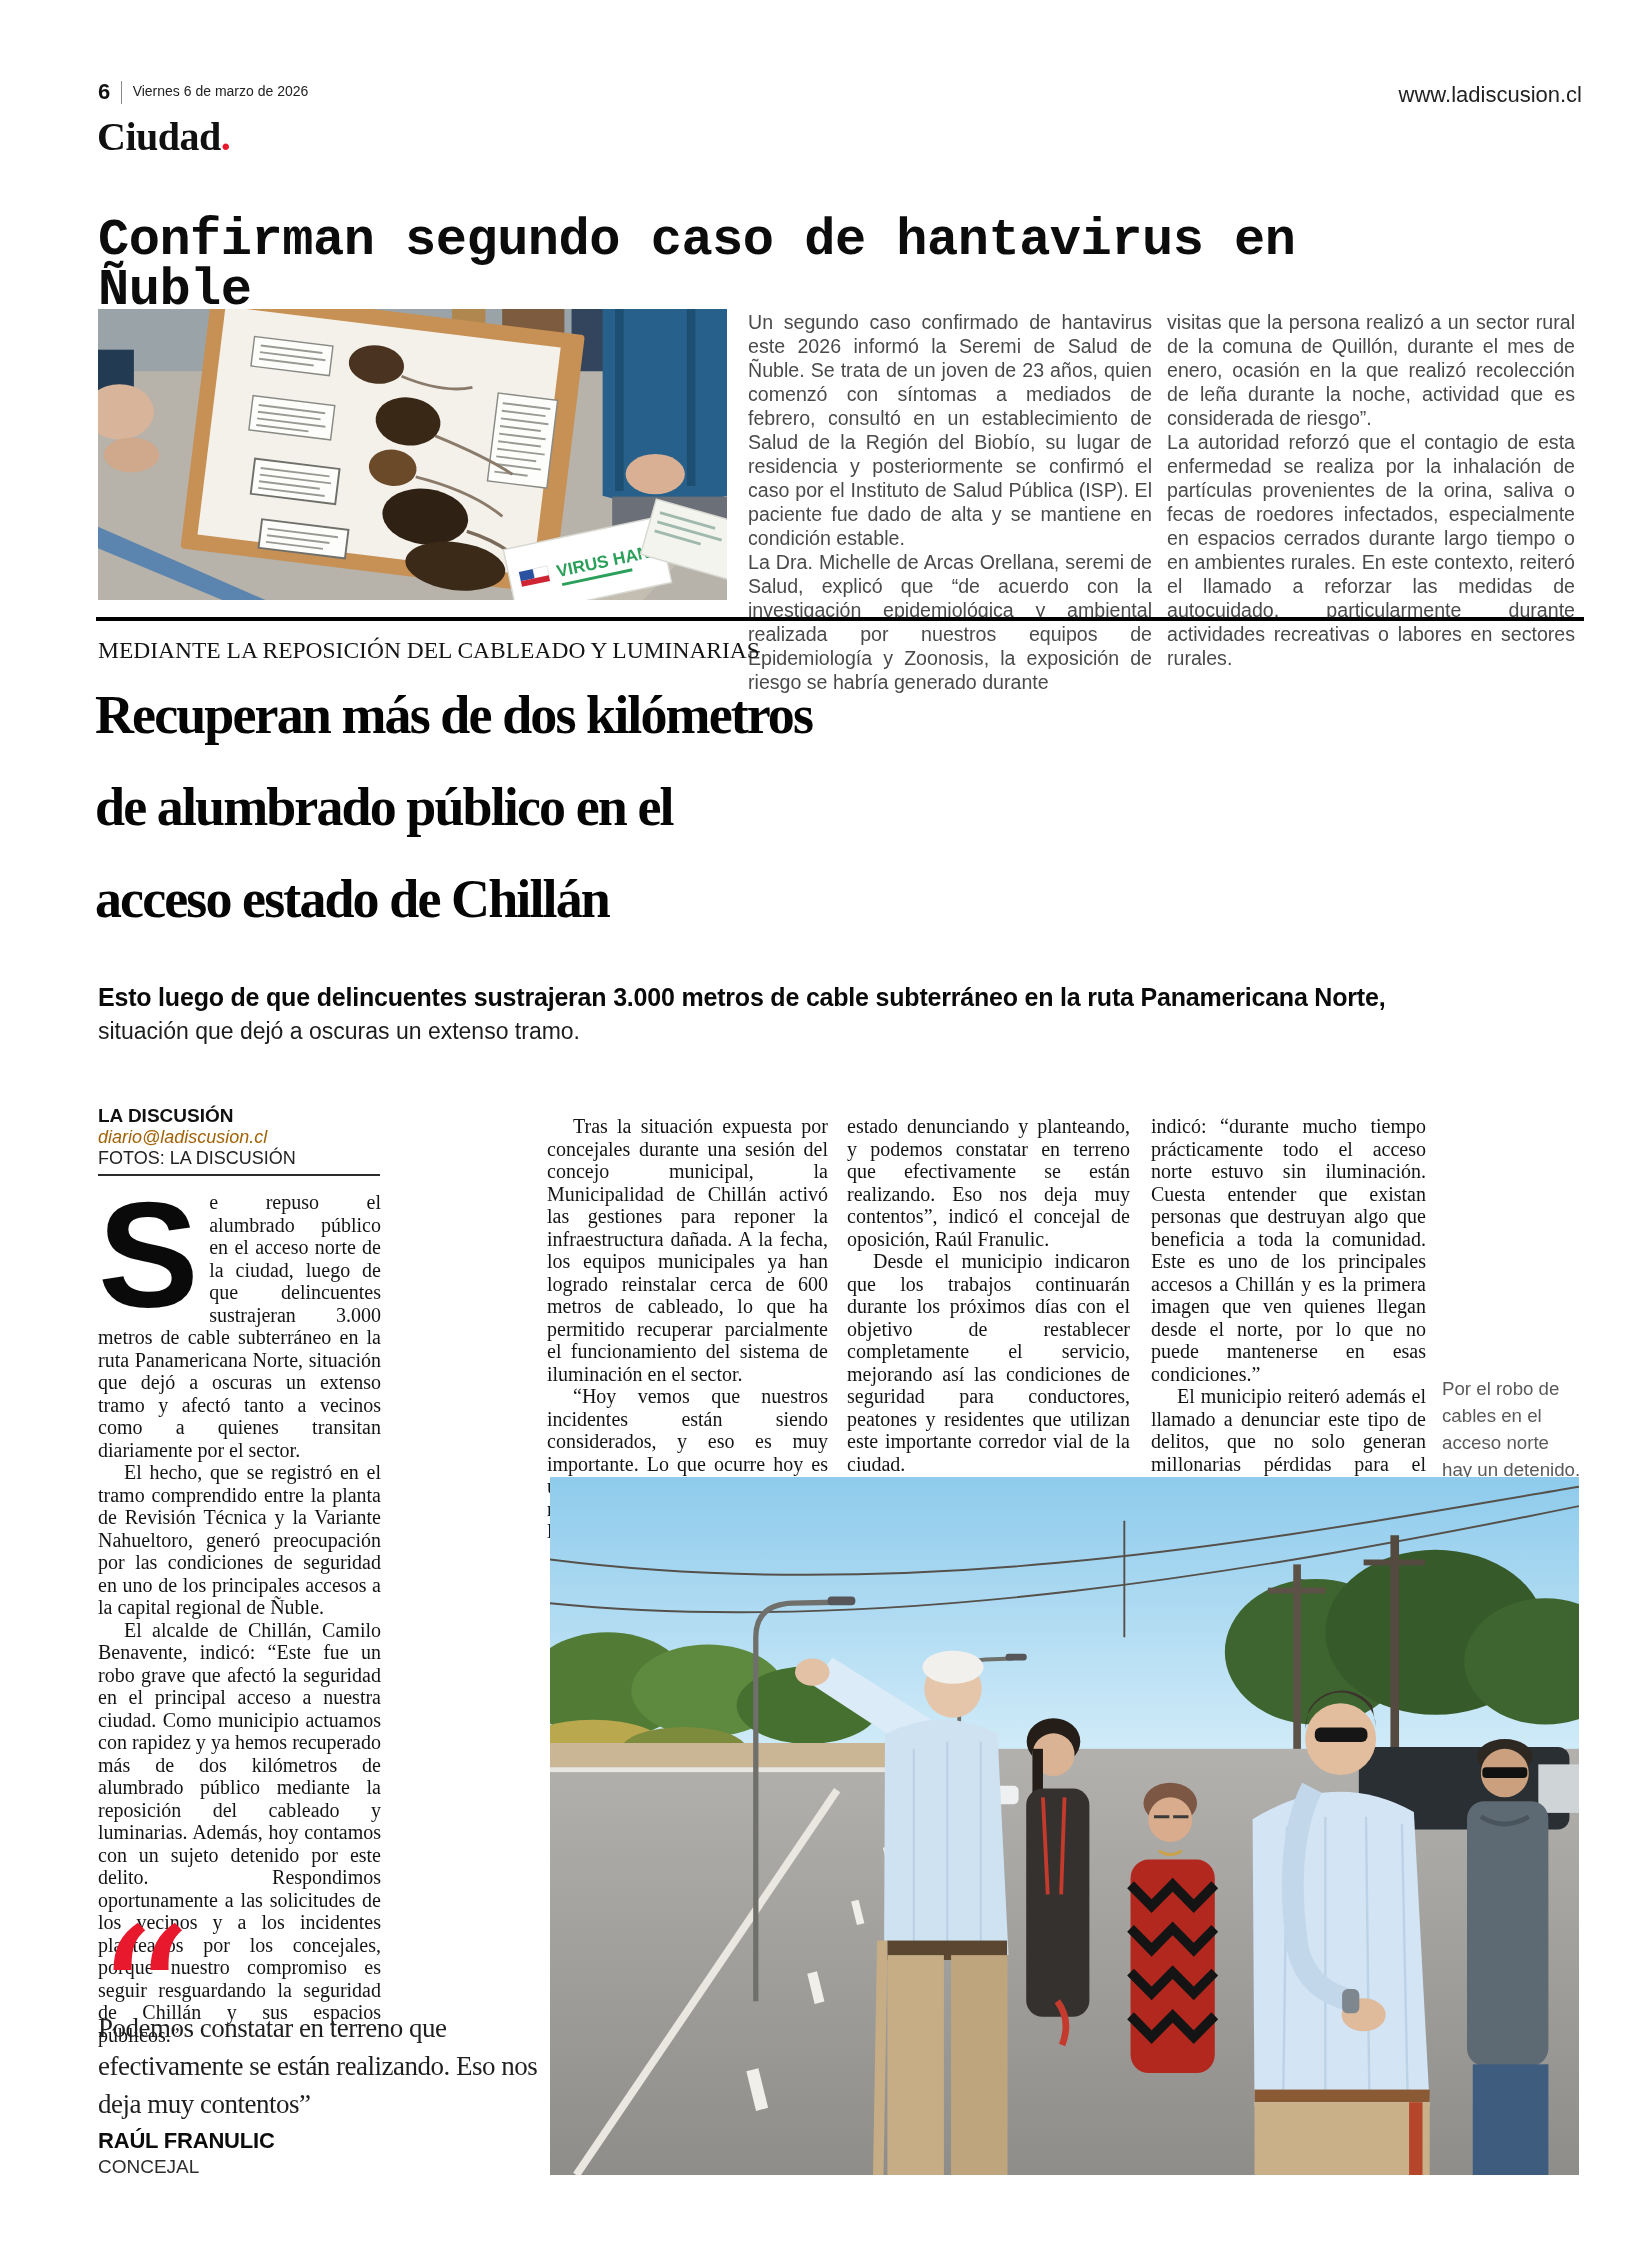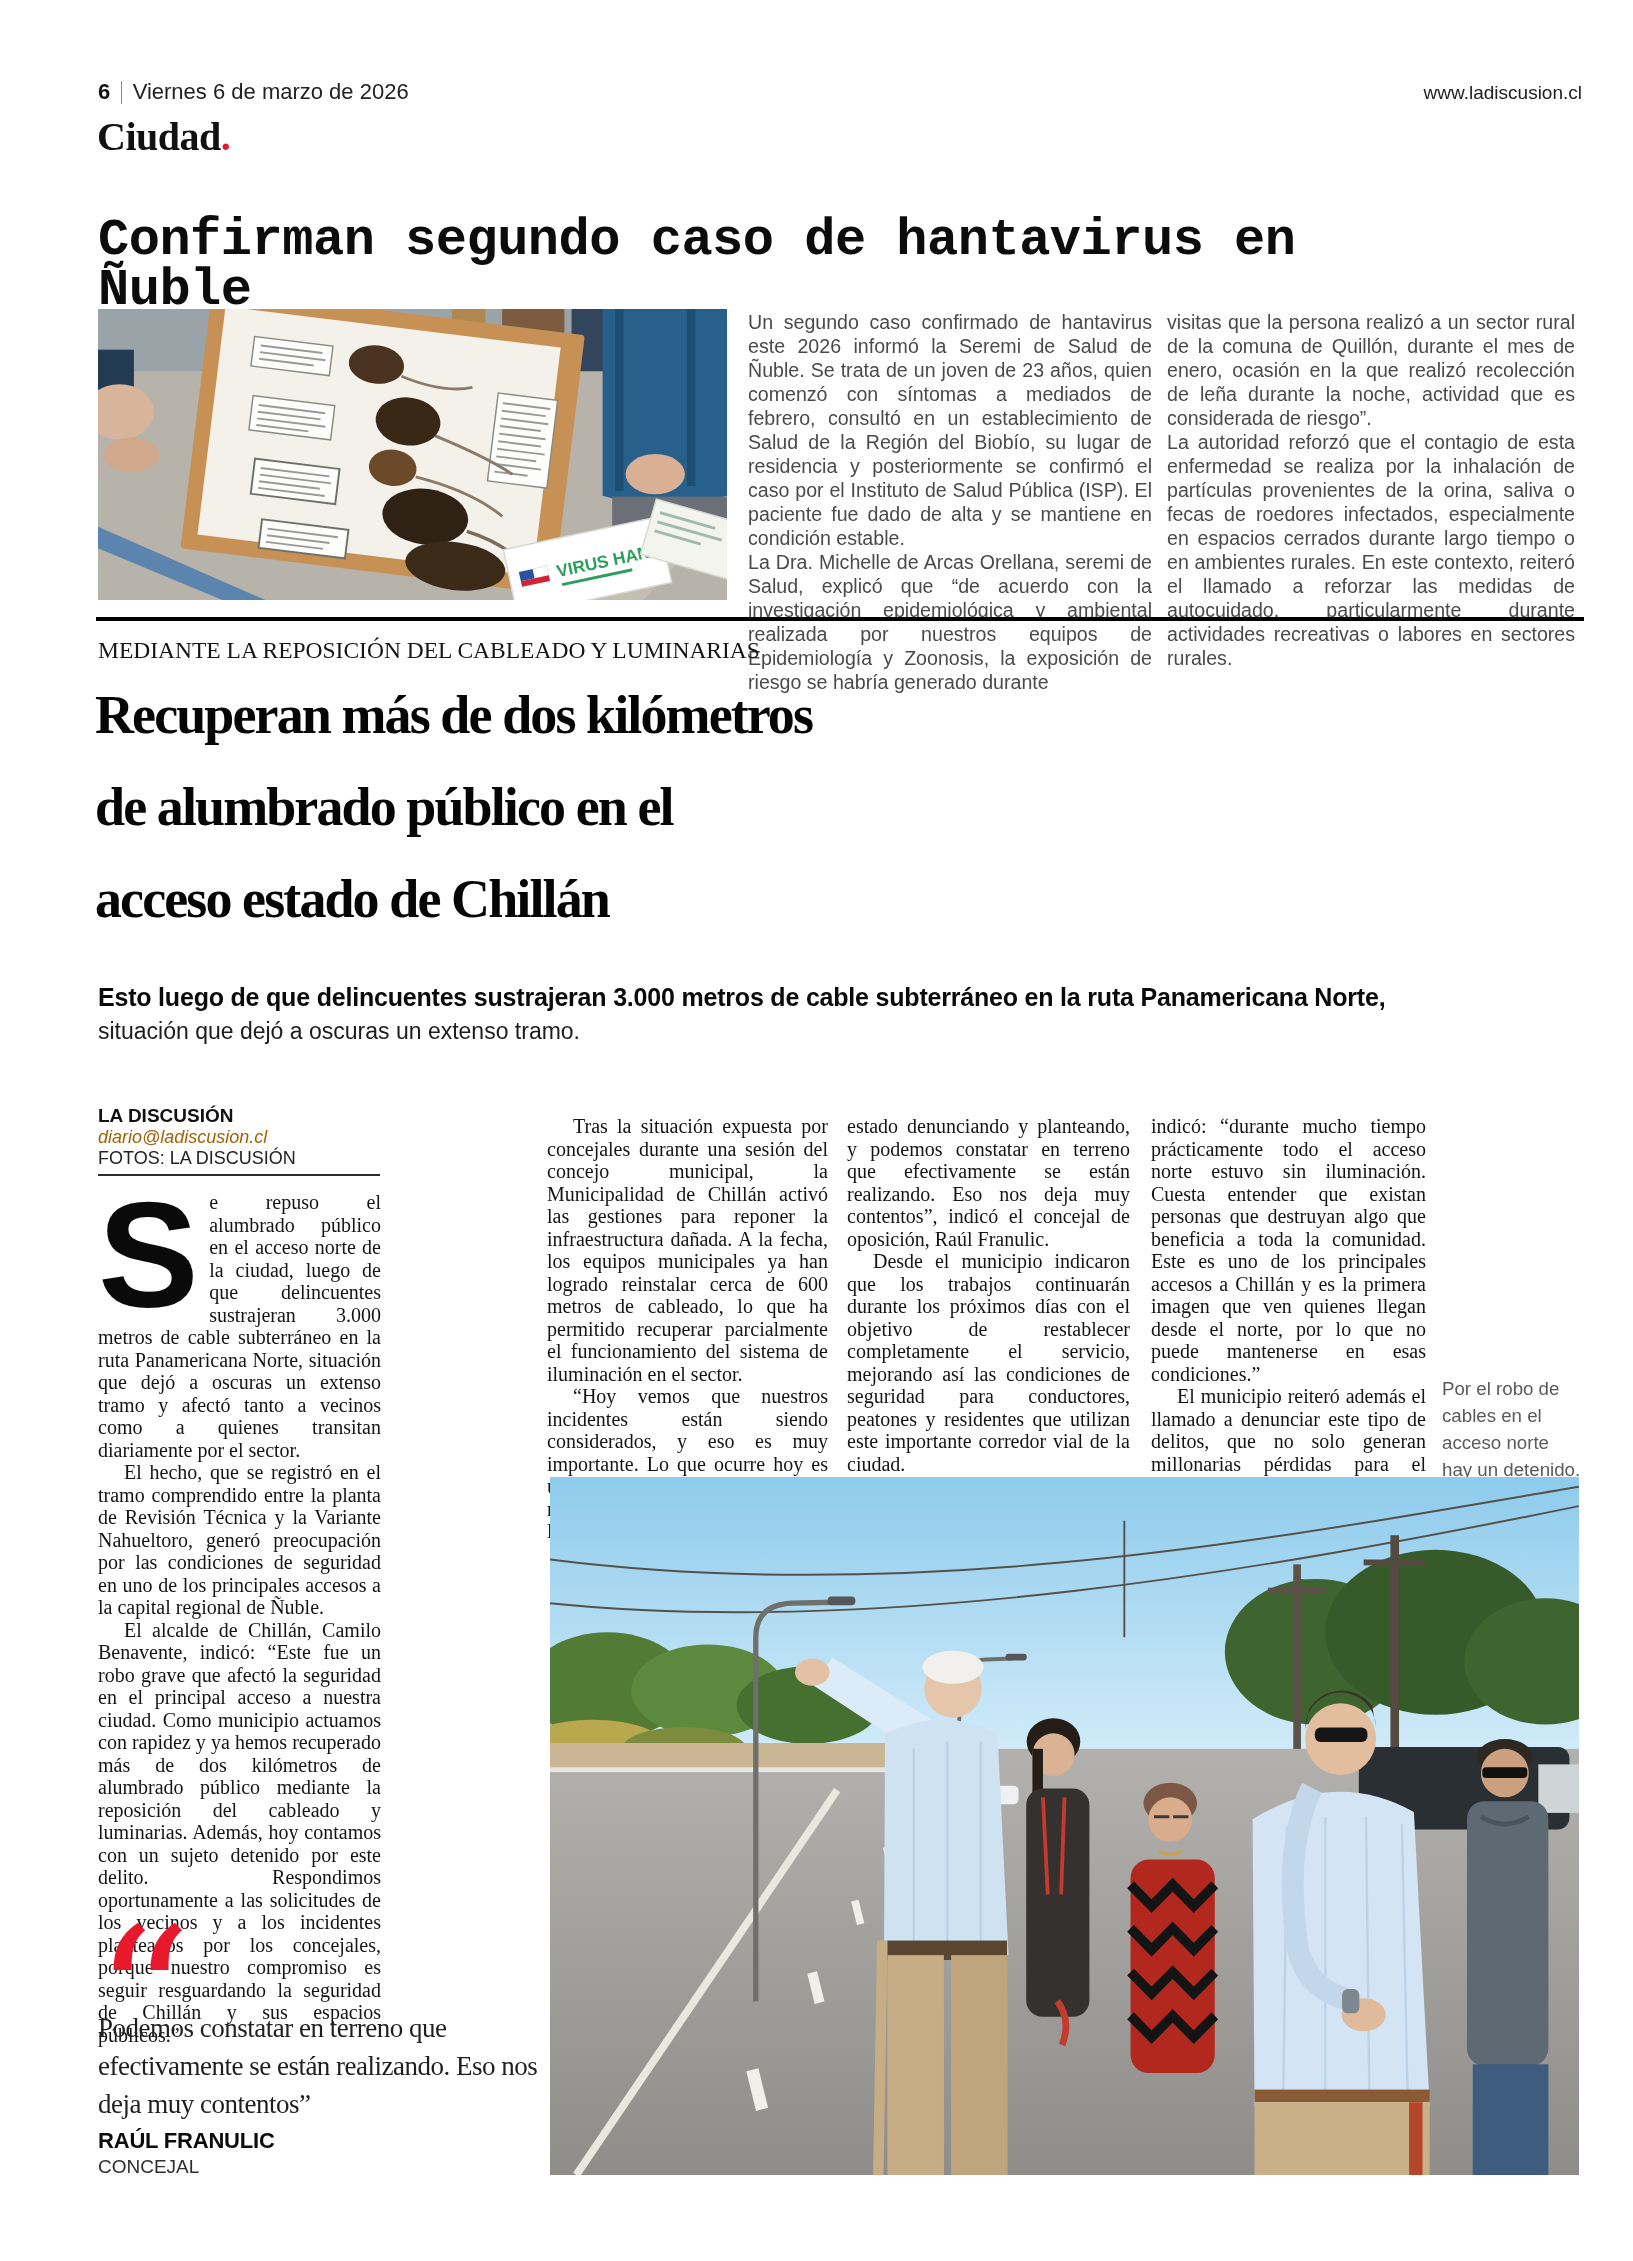--- a/index.html
+++ b/index.html
@@ -3,22 +3,22 @@
 <meta charset="utf-8">
 <style>
   html,body{margin:0;padding:0;background:#ffffff;}
   .page{position:relative;width:1634px;height:2261px;background:#fff;overflow:hidden;
         font-family:"Liberation Sans",sans-serif;color:#111;}
 
   
   .masthead{position:absolute;left:98px;top:80px;display:flex;align-items:flex-start;gap:10.5px;}
   .page-num{font-size:22px;font-weight:bold;line-height:23px;}
   .head-bar{width:1.4px;height:23px;background:#8a8a8a;margin-top:1px;}
-  .head-date{font-size:22px;line-height:23px;color:#222;}
-  .head-site{position:absolute;right:52px;top:82px;font-size:19px;color:#222;}
+  .head-date{font-size:14px;line-height:23px;color:#222;}
+  .head-site{position:absolute;right:52px;top:82px;font-size:22px;color:#222;}
   .section-title{position:absolute;left:97px;top:115px;
         font-family:"Liberation Serif",serif;font-weight:bold;font-size:40px;line-height:44px;letter-spacing:-0.5px;}
   .section-title .dot{color:#e8192c;}
 
   
   .a1-headline{position:absolute;left:98px;top:216px;width:1340px;
         font-family:Liberation Mono, monospace;font-weight:bold;font-size:52px;line-height:50px;letter-spacing:-0.5px;color:#0c0c0c;}
   .a1-photo{position:absolute;left:98px;top:309px;width:629px;height:291px;overflow:hidden;background:#b7b2aa;}
   .a1-col{position:absolute;top:310px;font-size:19.6px;line-height:24px;color:#4a4a4a;text-align:justify;}
   .a1-col p{margin:0;}

